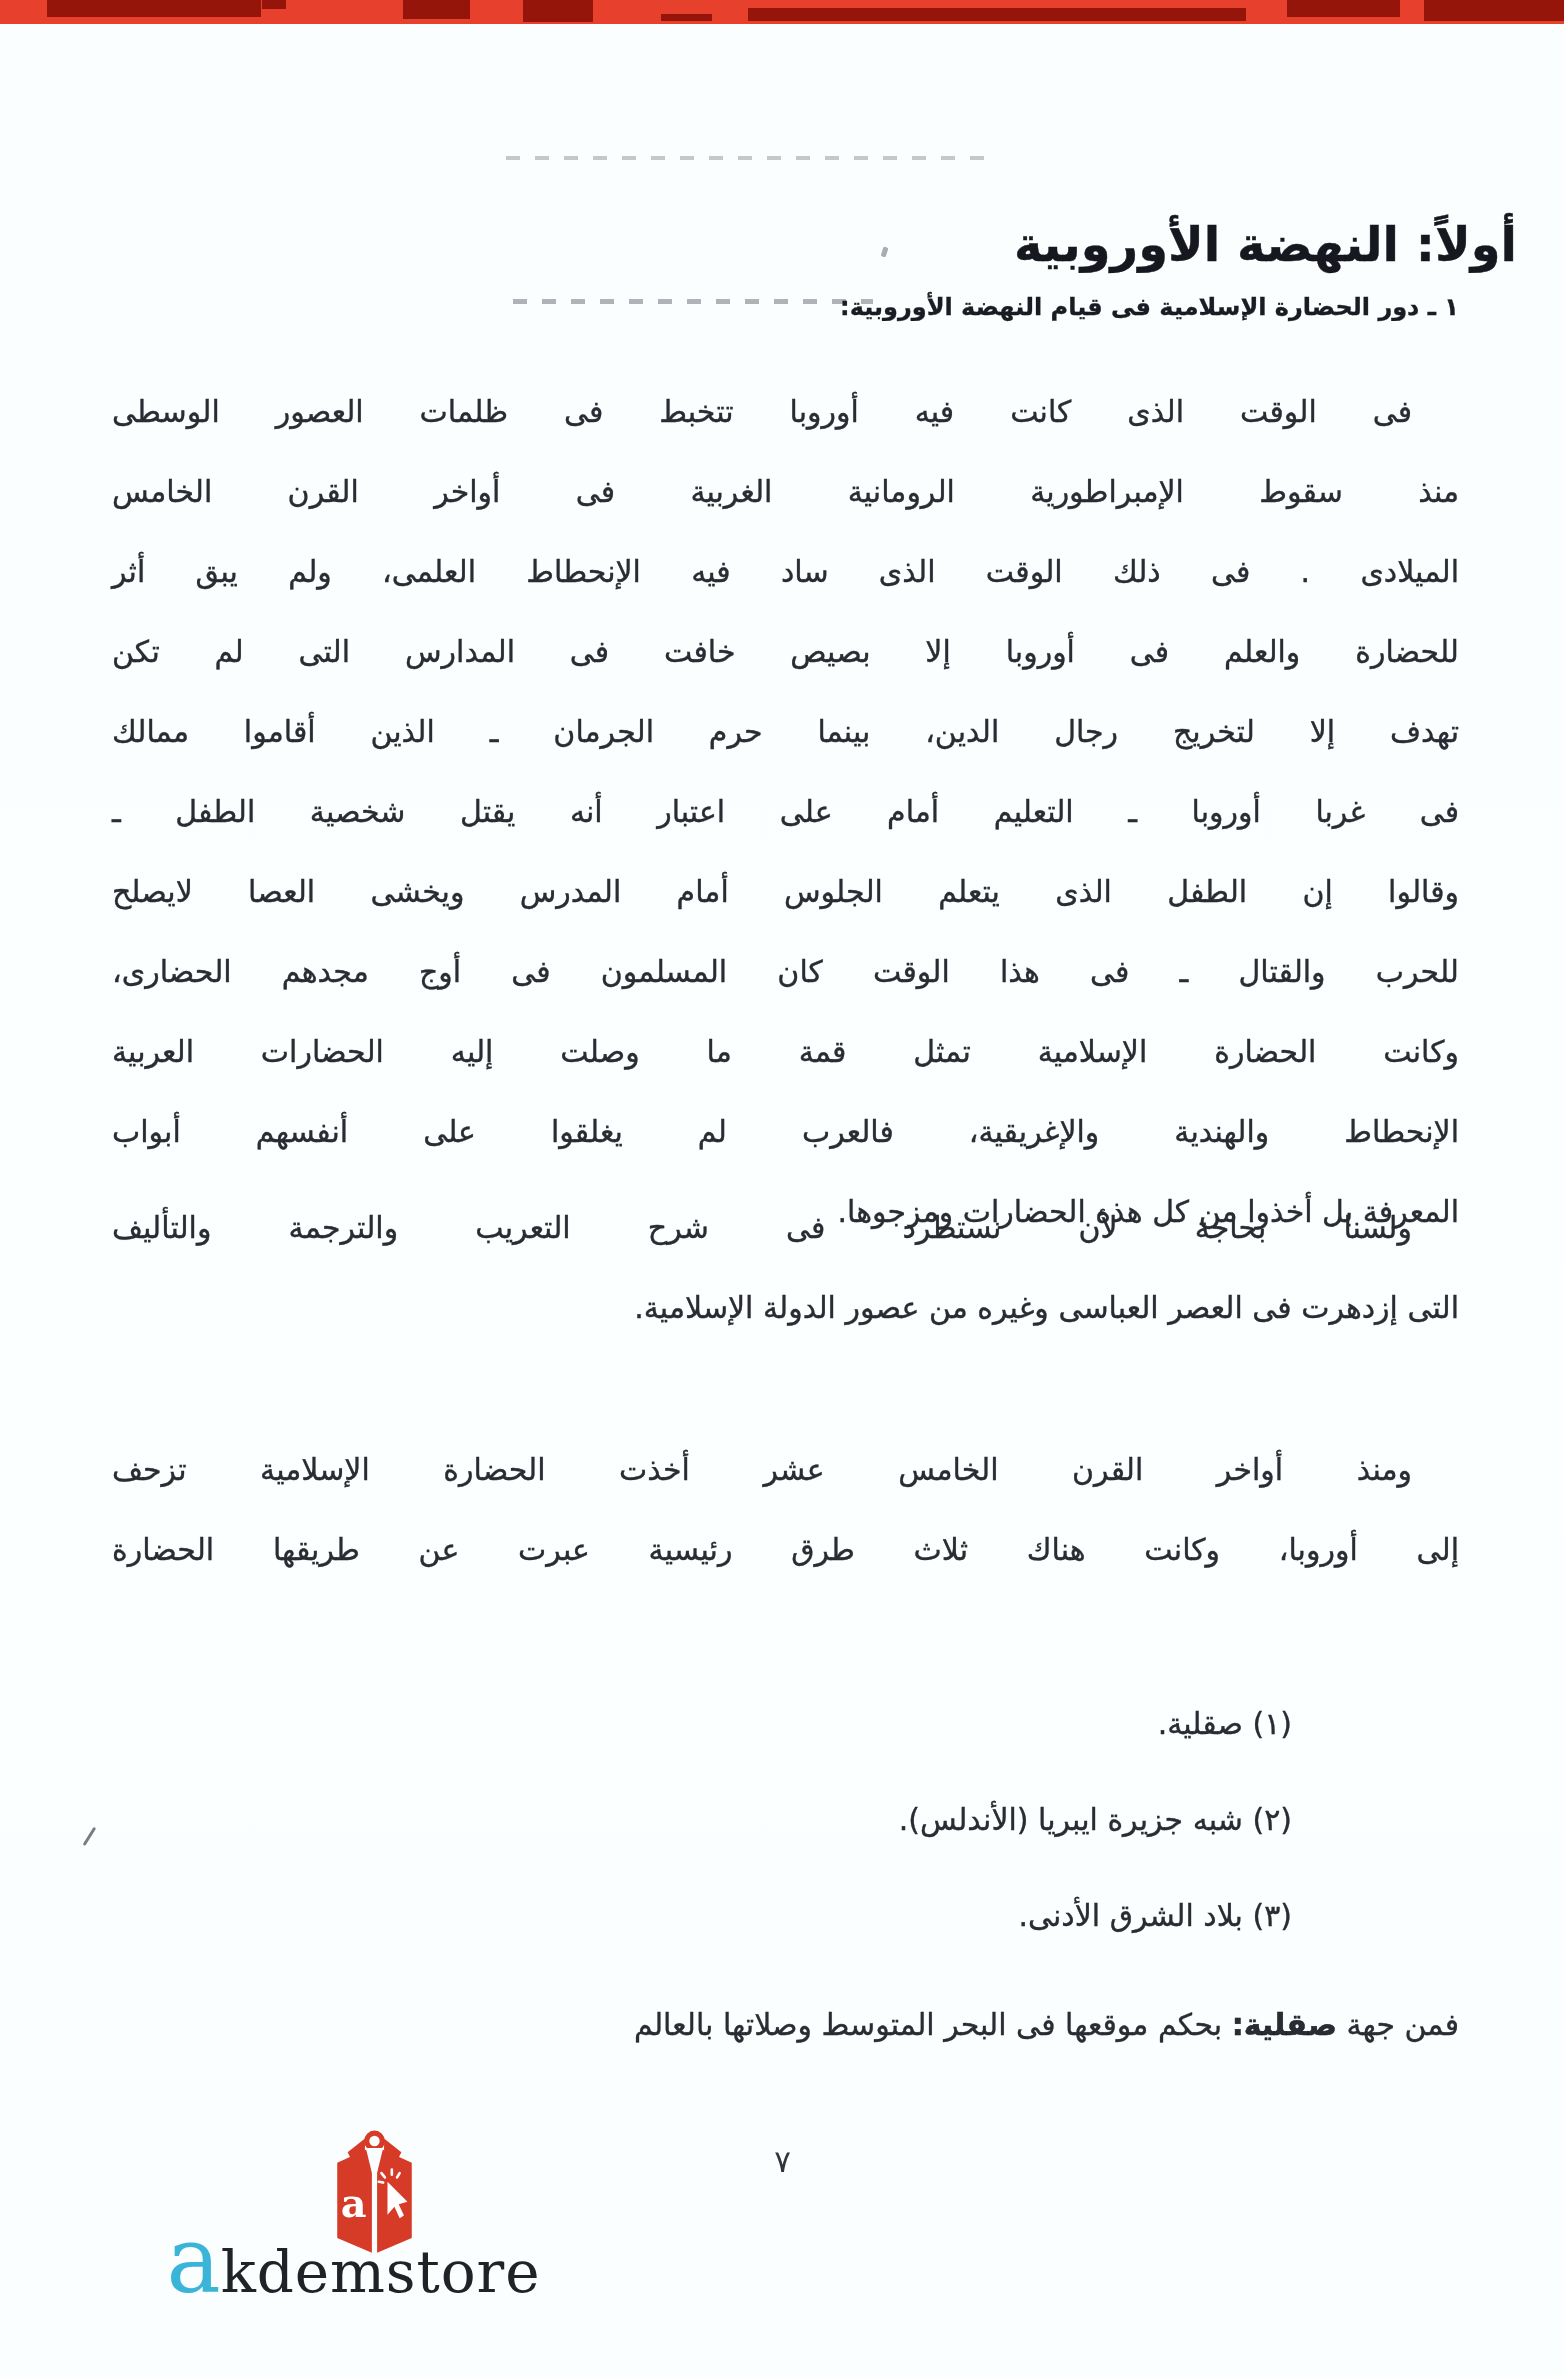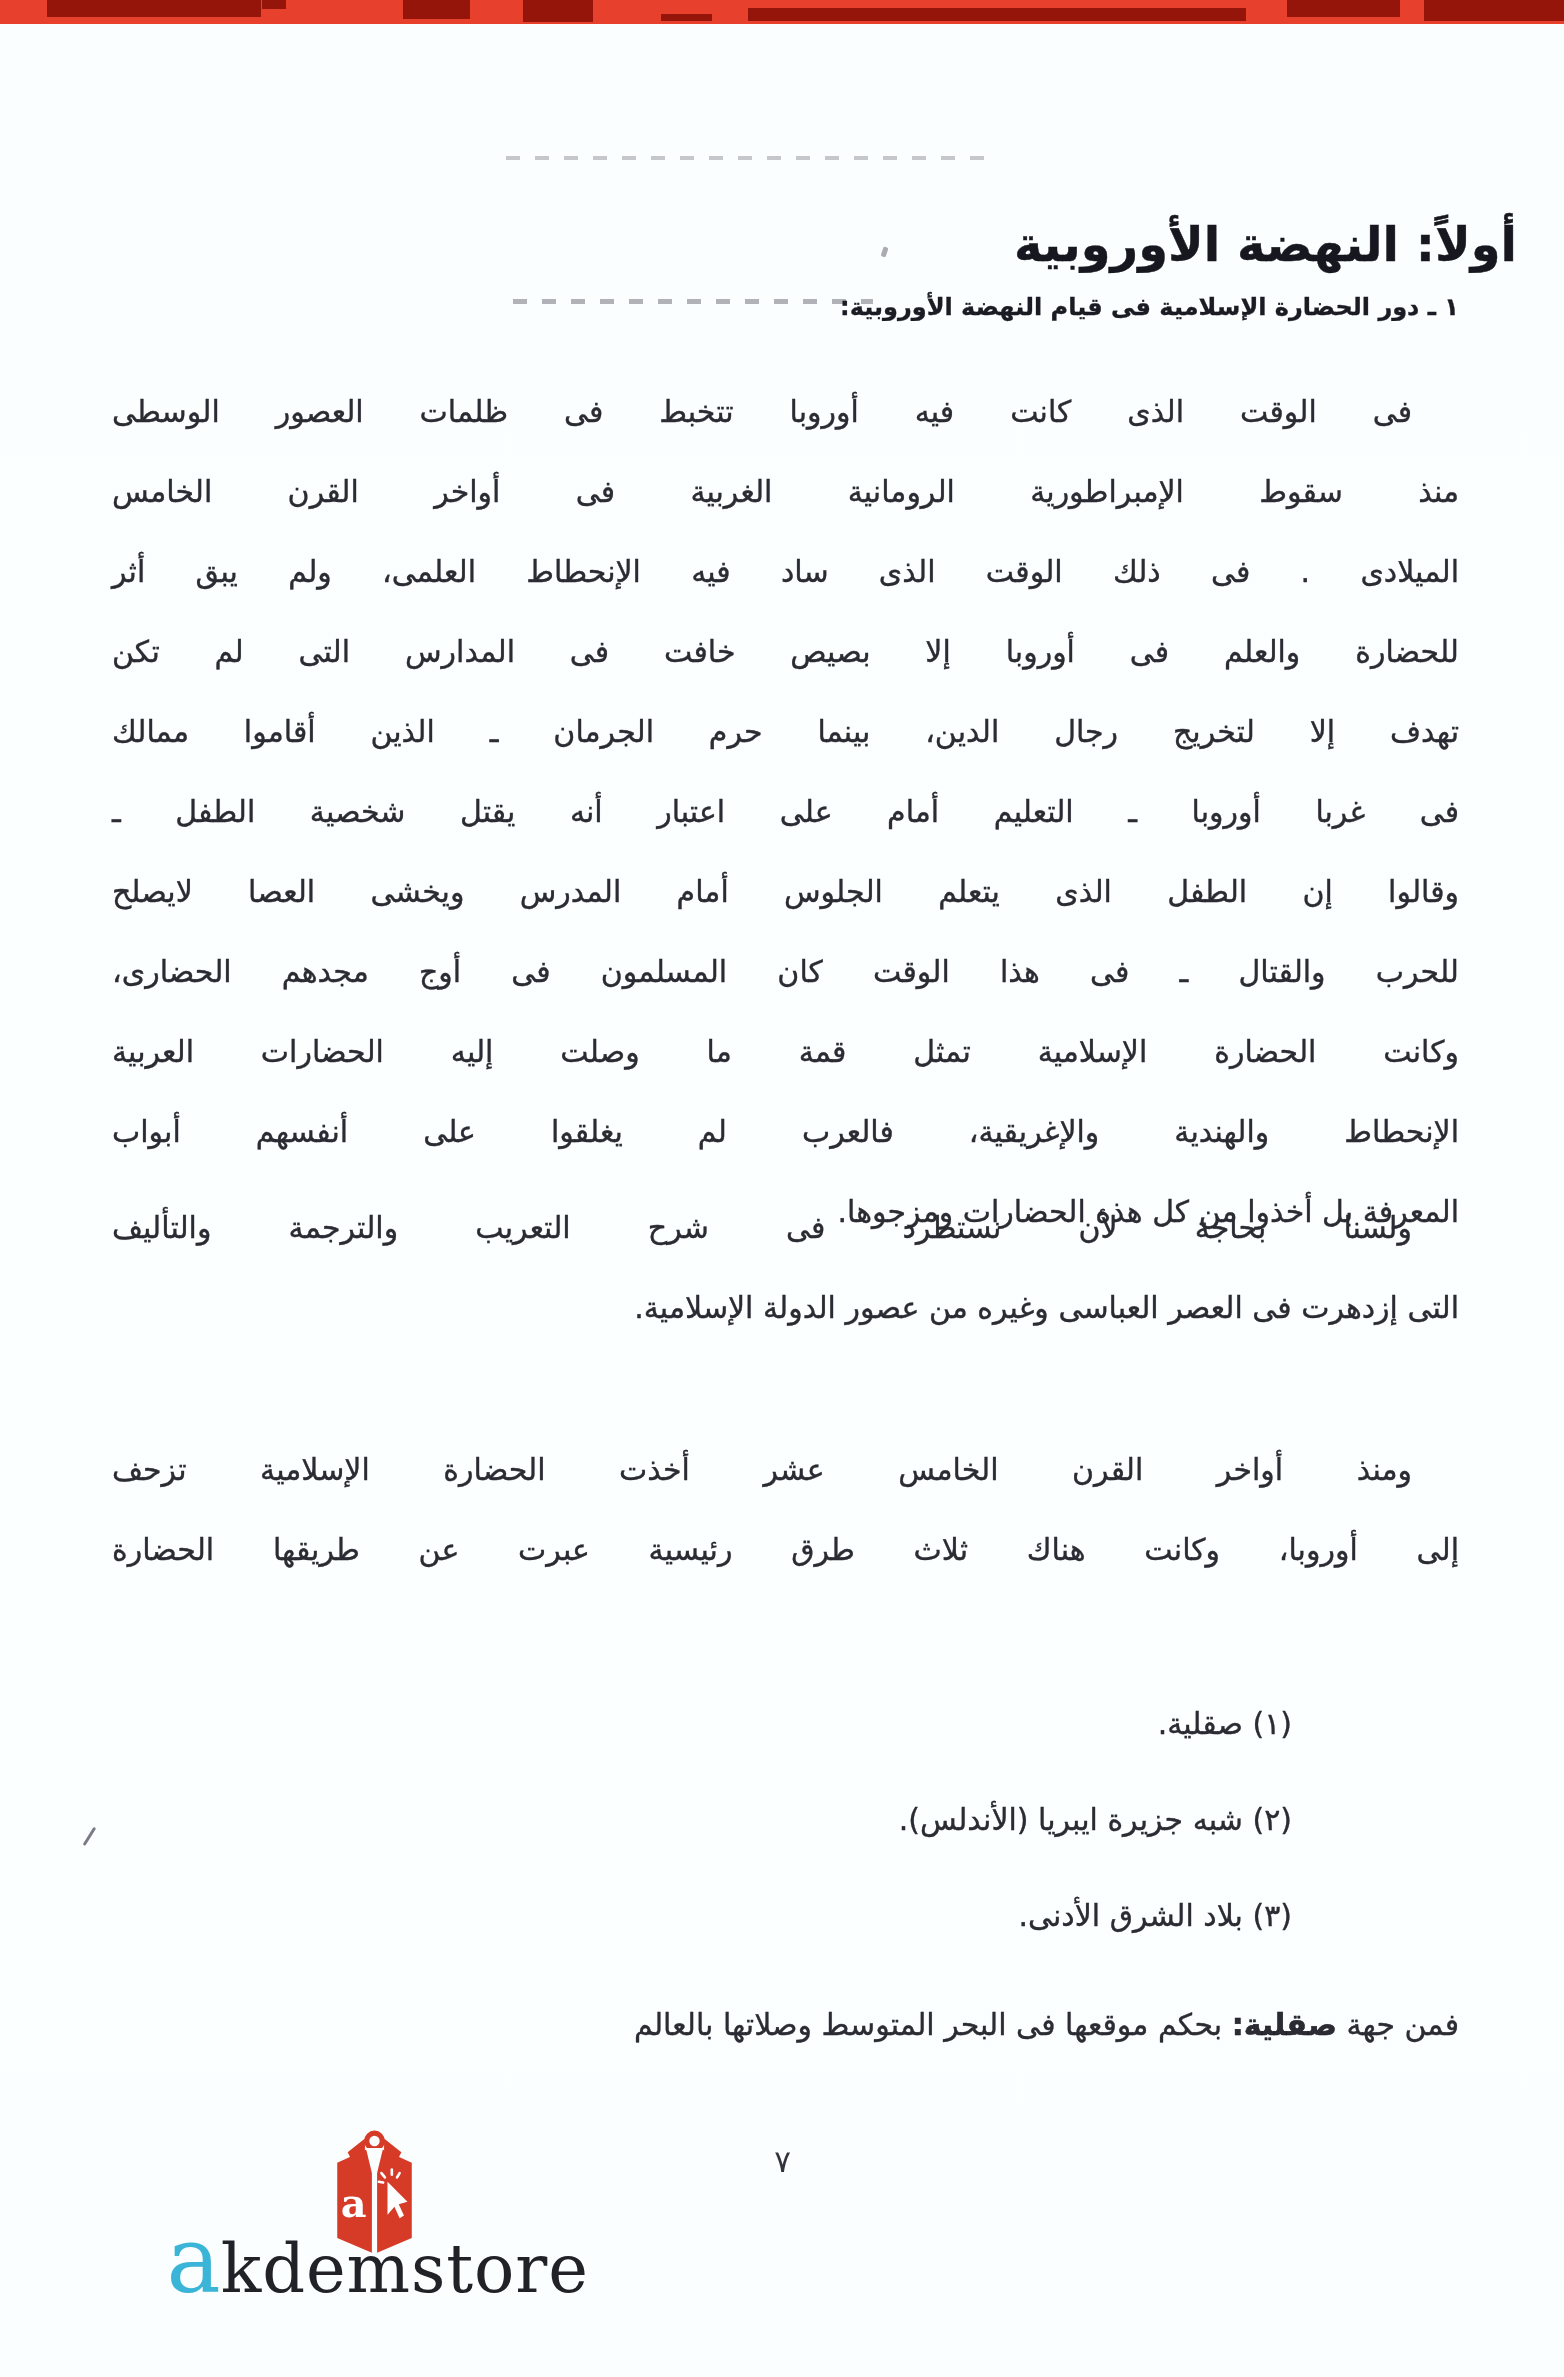--- a/index.html
+++ b/index.html
@@ -56,21 +56,21 @@
   .closing .bold{font-weight:bold;-webkit-text-stroke:0.5px #1b1b24;}
   .page-number{
     position:absolute;left:0;right:0;top:2143px;text-align:center;
     font-size:31px;color:#33333d;
   }
   
   .logo{position:absolute;left:163px;top:2126px;width:463px;height:214px;cursor:pointer;}
   .logo-book{position:absolute;left:161px;top:1.7px;width:101px;height:130px;}
   .logo-word{position:absolute;left:3.4px;top:89px;font-family:"DejaVu Serif",serif;white-space:nowrap;}
   .logo-word .a{font-size:91px;color:#3ab5d8;line-height:1;}
-  .logo-word .rest{font-size:67px;color:#212227;letter-spacing:0.9px;line-height:1;}
+  .logo-word .rest{font-size:58px;color:#212227;letter-spacing:0.9px;line-height:1;}
 </style>
 </head>
 <body>
 
 <div class="page">
 
   <div class="red-strip">
     <div class="dk rs1"></div>
     <div class="dk rs2"></div>
     <div class="dk rs3"></div>

